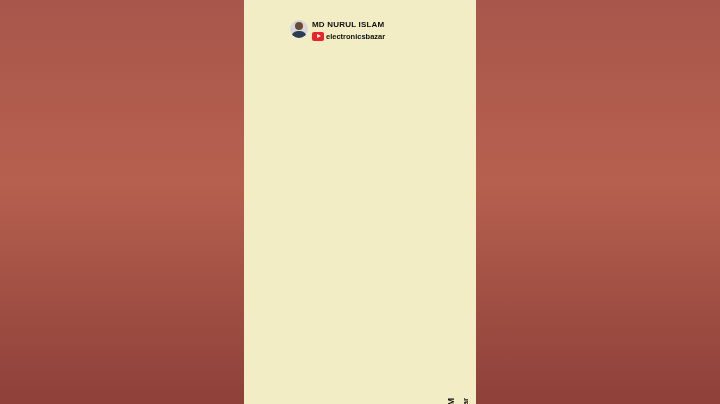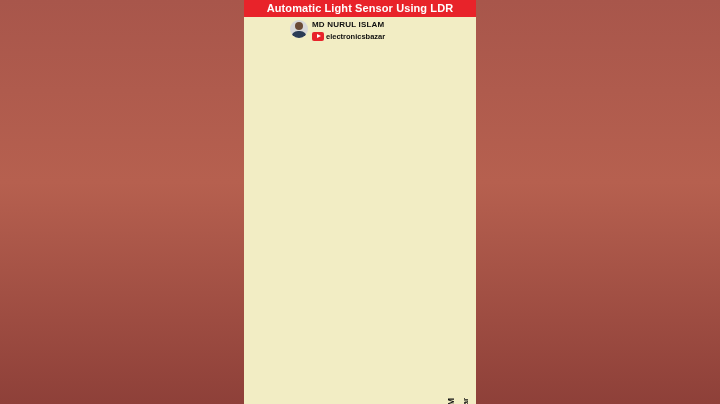--- a/index.html
+++ b/index.html
@@ -153,21 +153,20 @@
   }
 </style>
 </head>
 <body>
 
 <div id="root">
   <div class="side-bg"></div>
 
   <div class="stage">
 
-    <div class="title-bar">Automatic Light Sensor Using LDR</div>
 
     <div class="author">
       <div class="avatar">
         <div class="head"></div>
         <div class="body"></div>
       </div>
       <div class="name">MD NURUL ISLAM</div>
       <div class="handle-row">
         <span class="yt"></span>
         <span class="handle">electronicsbazar</span>

